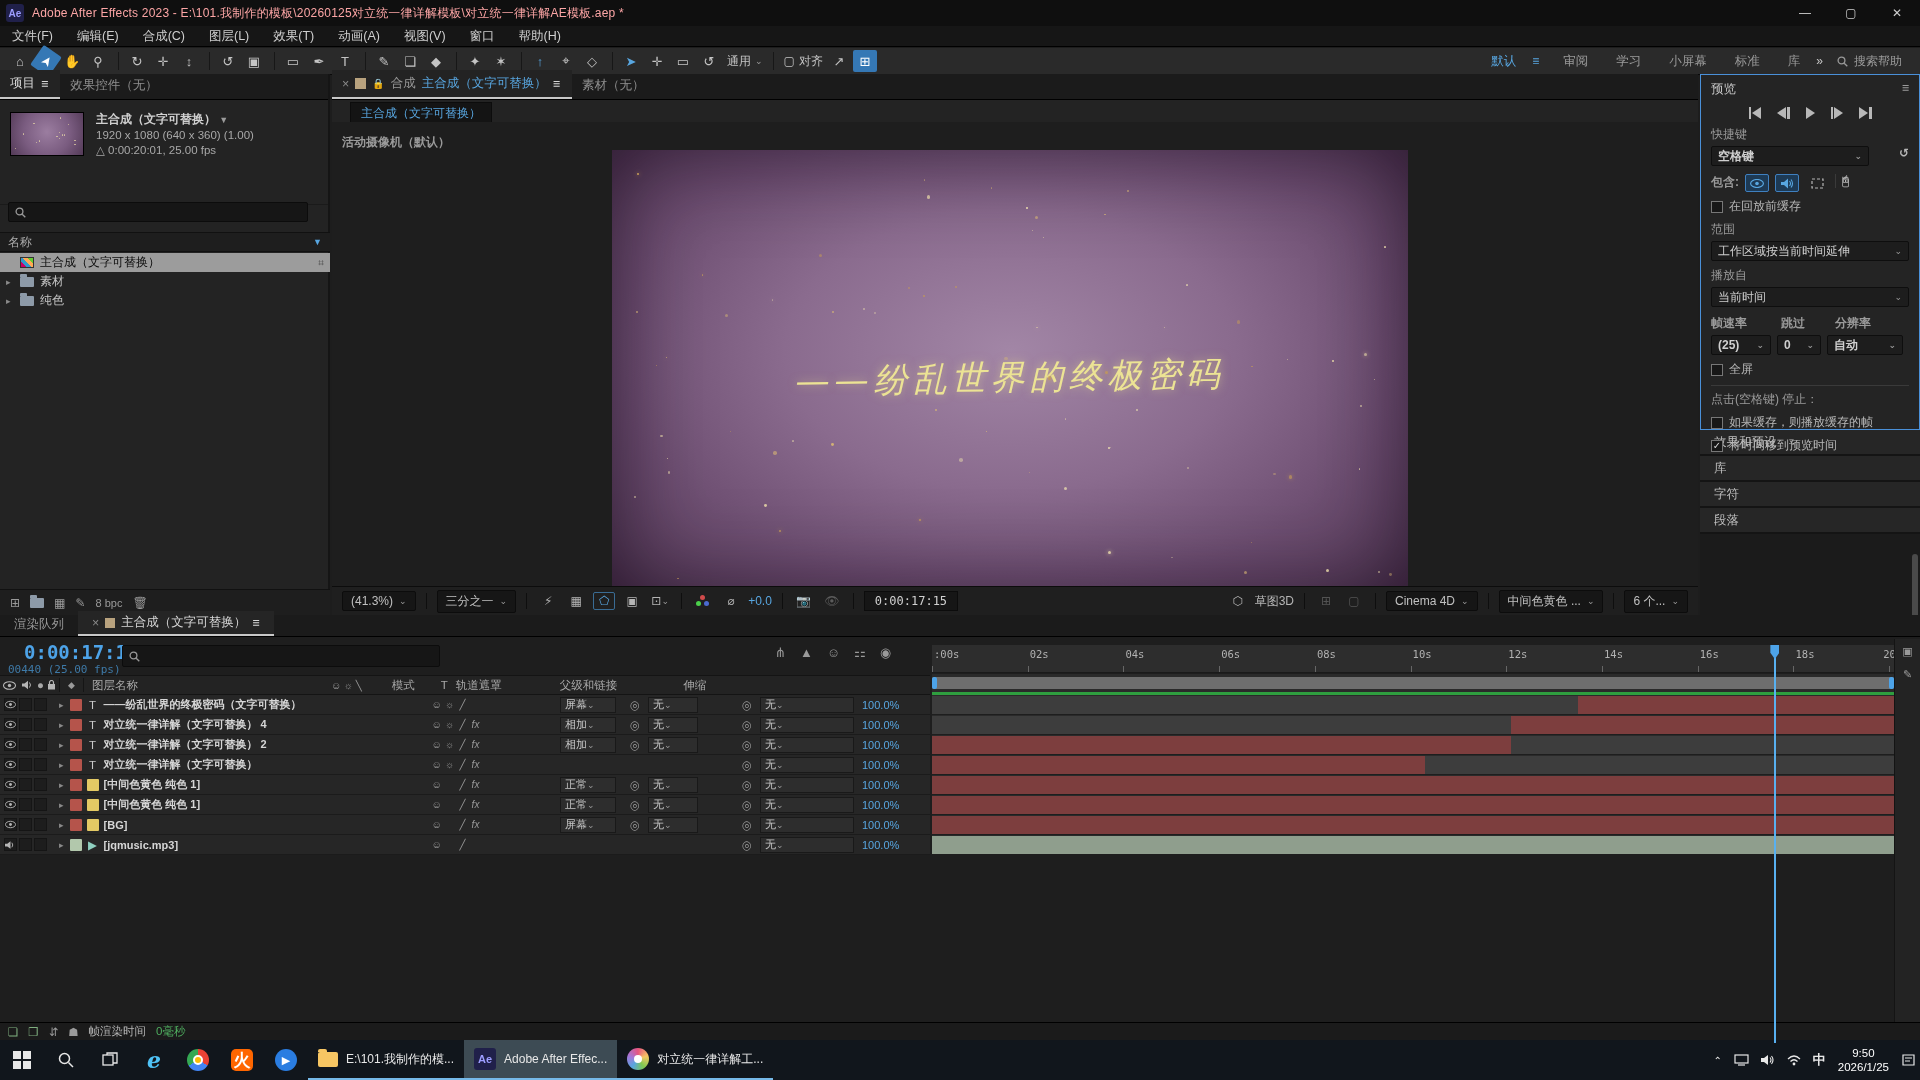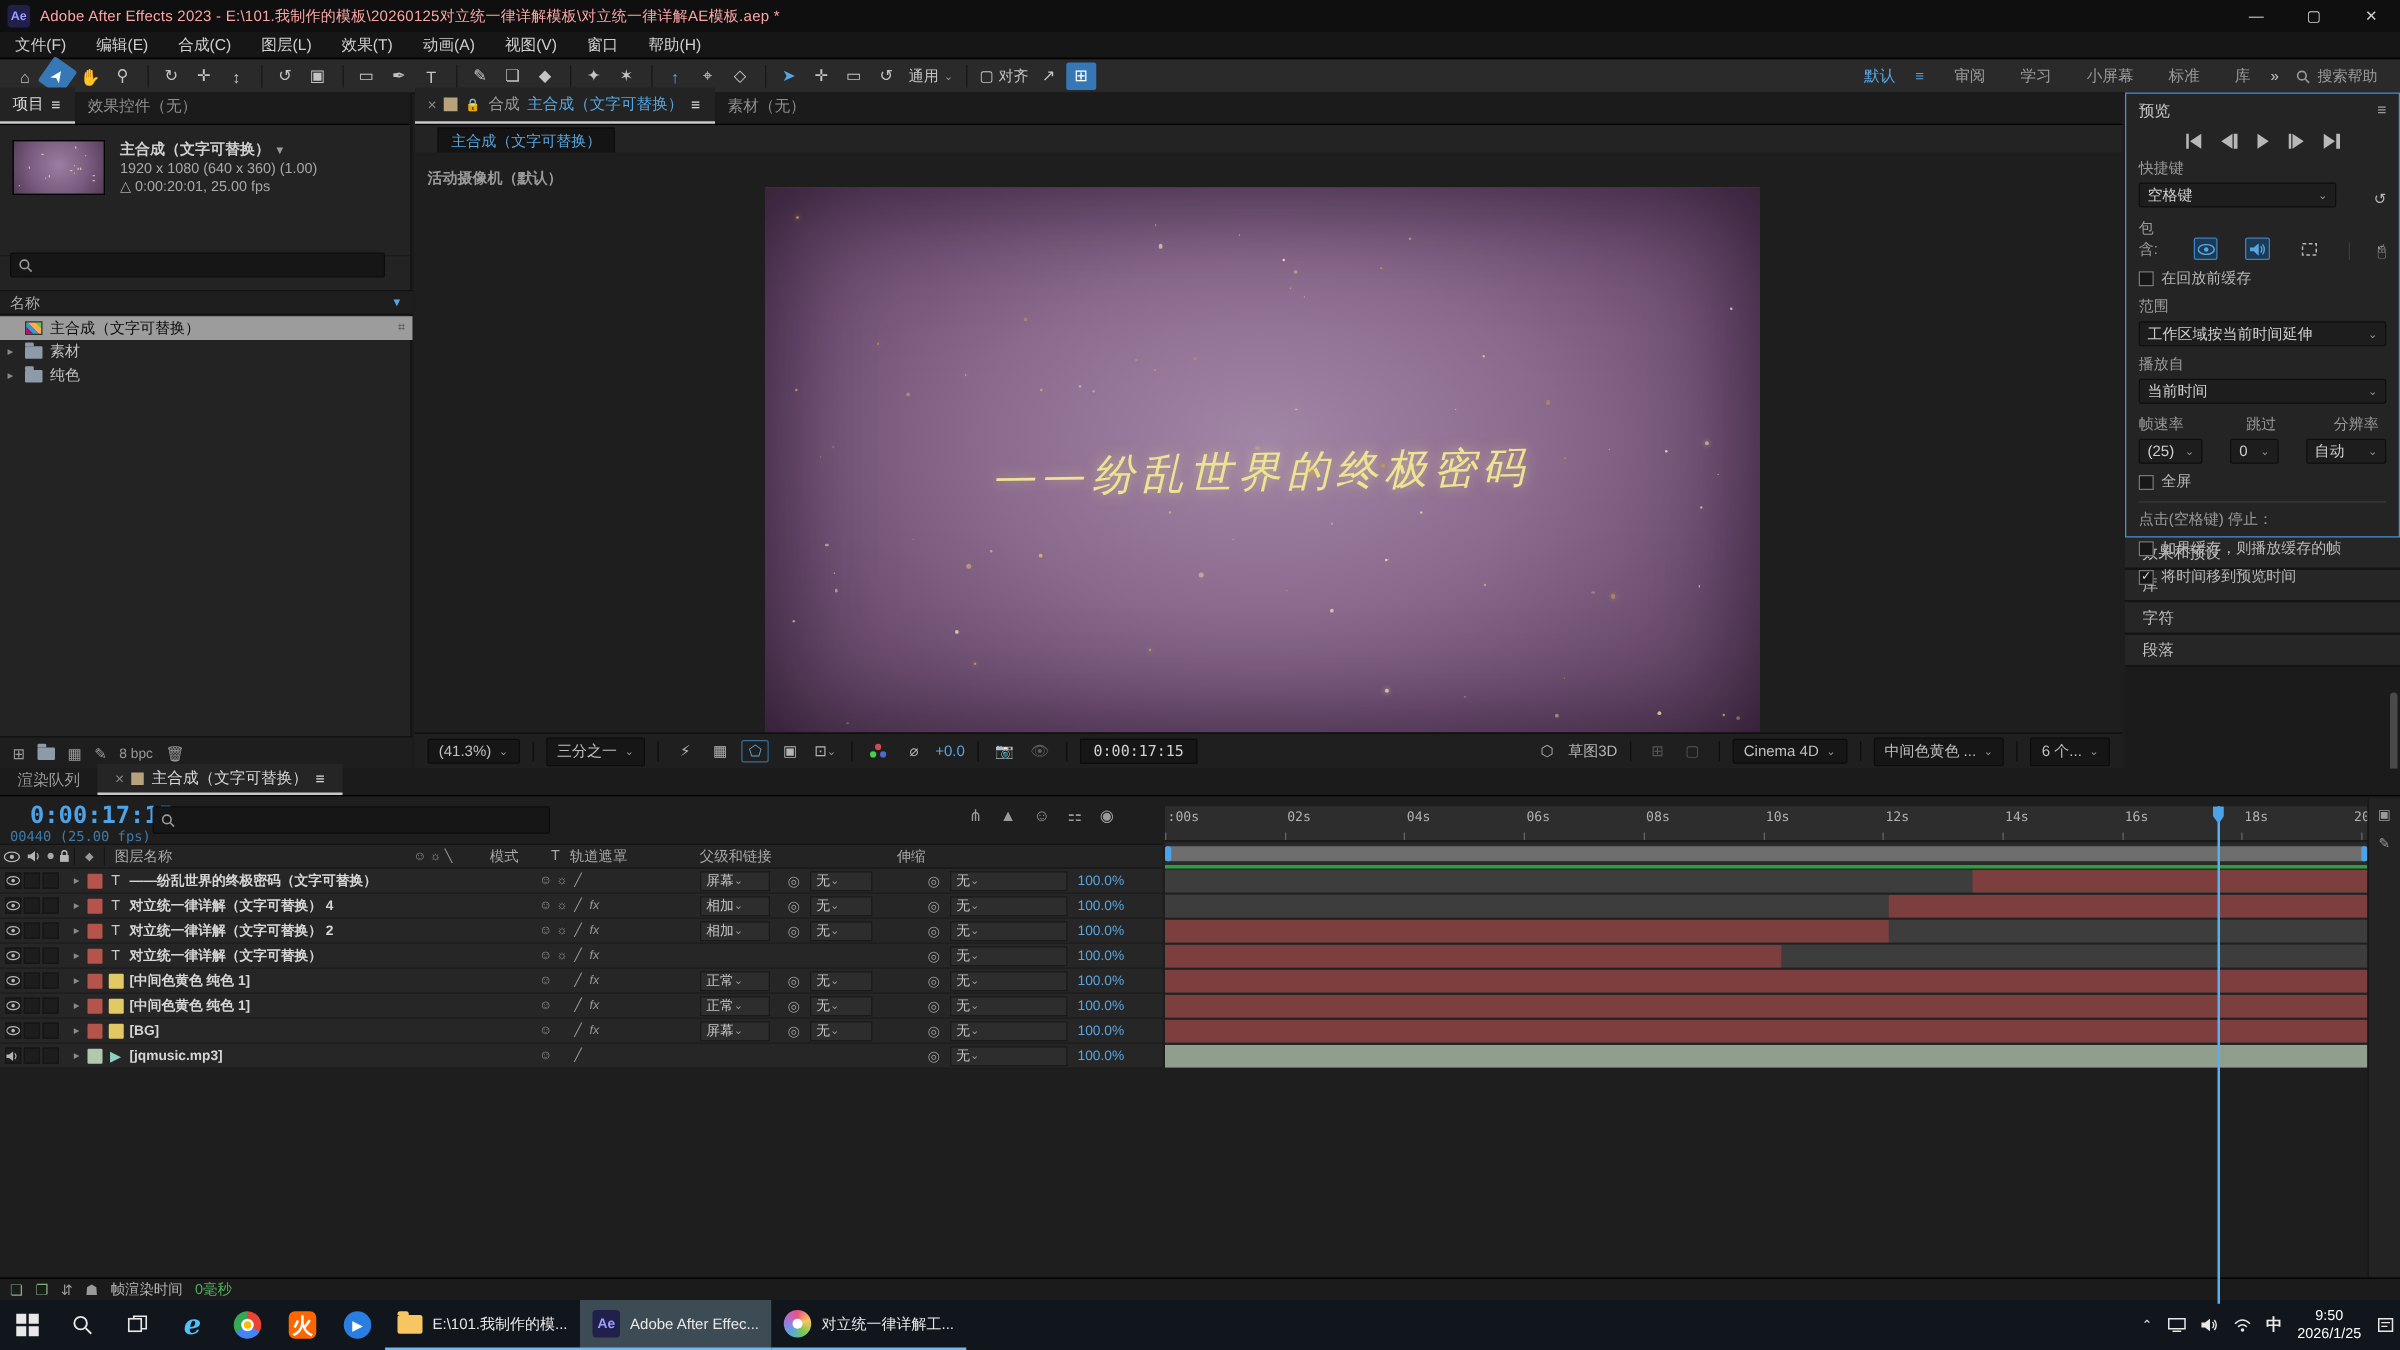--- a/index.html
+++ b/index.html
@@ -108,21 +108,21 @@
   .preview { position:relative; background:#242424; border:1px solid #4a90d9; height:356px; padding:6px 10px; }
   .pv-title { display:flex; color:#c8c8c8; font-size:12.5px; }
   .pv-title .m { margin-left:auto; color:#9a9a9a; }
   .transport { display:flex; justify-content:center; gap:16px; margin:8px 0 6px; }
   .tbtn { display:flex; align-items:center; gap:1px; height:14px; }
   .tri { width:0; height:0; border-top:6px solid transparent; border-bottom:6px solid transparent; }
   .tri.r { border-left:9px solid #b8b8b8; }
   .tri.l { border-right:9px solid #b8b8b8; }
   .vbar { width:2.5px; height:12px; background:#b8b8b8; }
   .pv-label { color:#9a9a9a; font-size:12px; margin:6px 0 3px; }
-  .pv-row { display:flex; align-items:flex-end; gap:22px; }
+  .pv-row { display:flex; align-items:flex-start; gap:6px;font-weight:bold; }
   .icon-toggle { width:24px; height:18px; display:flex; align-items:center; justify-content:center; border-radius:2px; }
   .icon-toggle.on { background:#1d3síd svg; background:#1d3a55; border:1px solid #3f80c0; }
   .cb { width:12px; height:12px; border:1px solid #777; background:#171717; display:inline-flex; align-items:center;
         justify-content:center; color:#d8d8d8; font-size:10px; margin-right:6px; flex:none; }
   .cb-row { display:flex; align-items:center; color:#b8b8b8; font-size:12px; margin:6px 0; }
   .pv-sep { height:1px; background:#3a3a3a; margin:7px 0 5px; }
   .dim { color:#9a9a9a; }
   .side-scroll { position:absolute; right:2px; top:480px; width:6px; height:80px; background:#4a4a4a; border-radius:3px; }
 
   
@@ -673,21 +673,21 @@
         </span>
         <span class="col-sep"></span>
         <span style="color: rgb(154, 154, 154); margin: 0px 8px; font-size: 9px;">◆</span>
         <span class="col-sep"></span>
         <span style="margin: 0px 8px;">图层名称</span>
         <span style="margin-left: 185px; color: rgb(154, 154, 154); font-size: 10px;">☺ ☼ ╲</span>
         <span style="margin-left: 30px;">模式</span>
         <span style="margin-left: 26px;">T</span>
         <span style="margin-left: 8px;">轨道遮罩</span>
         <span style="margin-left: 58px;">父级和链接</span>
-        <span style="margin-left: 100px;">伸缩</span>
+        <span style="margin-left: 66px;">伸缩</span>
       </div>
     <div class="tl-rows" id="tl-rows">
         <div class="lrow" style="position: relative;">
           <span class="avbox" style="margin-left: 4px;">
             <svg width="13" height="9" viewBox="0 0 13 9">
               <ellipse cx="6.5" cy="4.5" rx="6" ry="3.8" fill="none" stroke="#b5b5b5" stroke-width="1.1"></ellipse>
               <circle cx="6.5" cy="4.5" r="1.7" fill="#b5b5b5"></circle>
             </svg>
           </span>
           <span class="avbox"></span>

